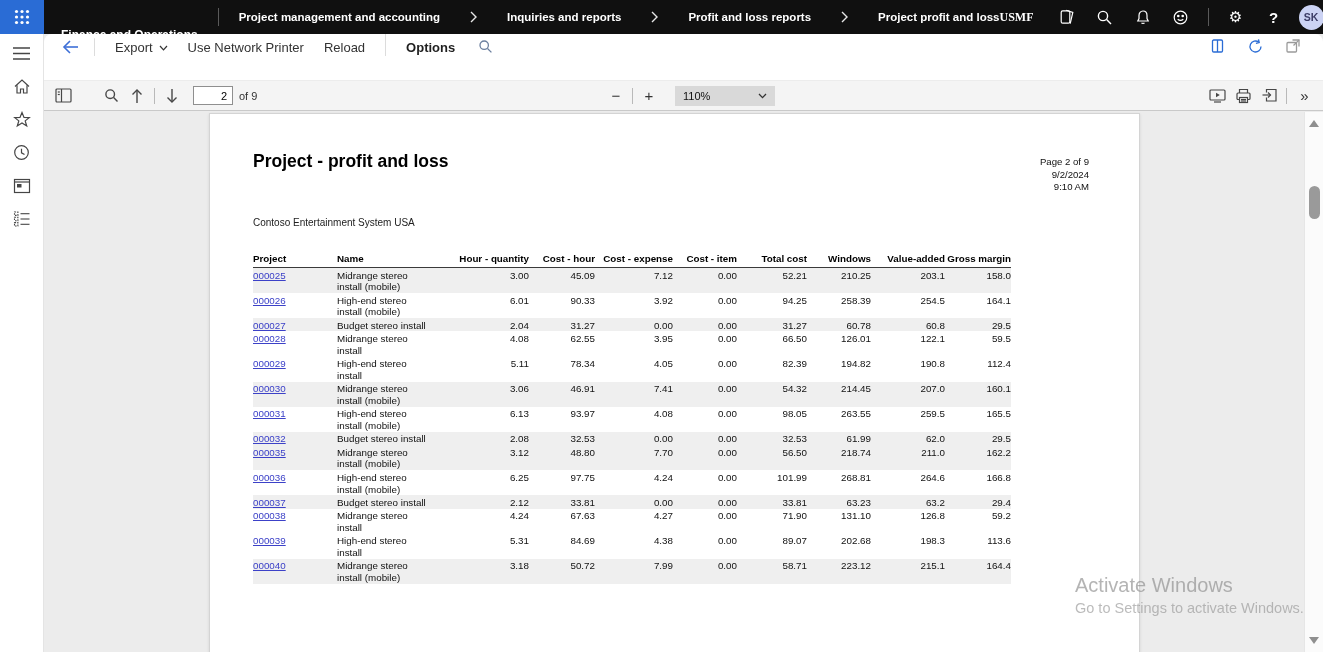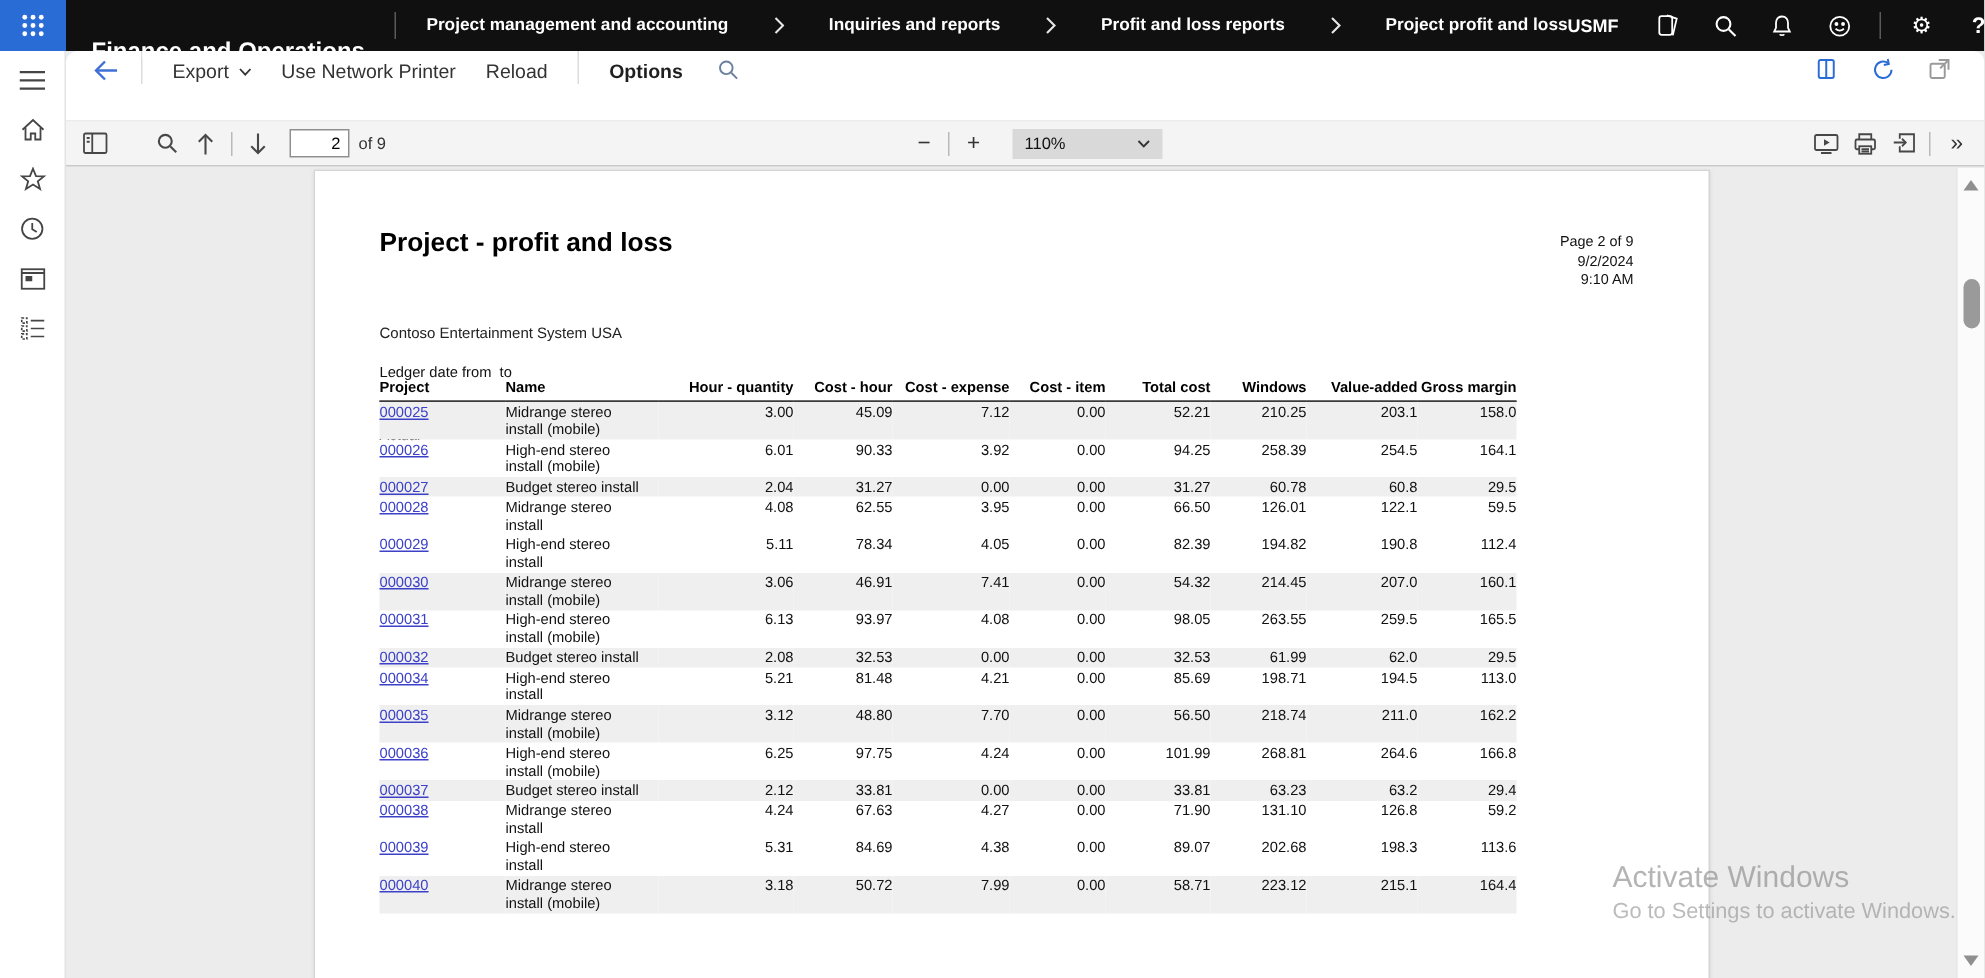--- a/index.html
+++ b/index.html
@@ -10,27 +10,27 @@
   }
   
   .topbar {
     position:absolute; left:0; top:0; width:1323px; height:34px;
     background:#101010; color:#fff; display:flex; align-items:center; z-index:30;
   }
   .appgrid {
     width:44px; height:34px; background:#2a6cd5; display:flex;
     align-items:center; justify-content:center; cursor:pointer; flex:0 0 auto;
   }
-  .app-title { font-size:16px; font-weight:bold; margin-left:17px; white-space:nowrap;margin-top:36px; }
+  .app-title { font-size:12px; font-weight:bold; margin-left:17px; white-space:nowrap;margin-top:36px; }
   .tb-divider { width:1px; height:18px; background:#5a5a5a; margin:0 20px; flex:0 0 auto; }
   .crumbs { display:flex; align-items:center; gap:30px; font-size:11.5px; font-weight:600; }
   .crumb { white-space:nowrap; cursor:pointer; }
   .crumb-chev { display:flex; align-items:center; opacity:.9; }
   .tb-right { margin-left:auto; display:flex; align-items:center; gap:0; padding-right:8px; }
-  .tb-company { font-size:12px; font-weight:600; margin-right:14px; cursor:pointer; }
+  .tb-company { font-size:12px; font-weight:600; margin-right:14px; cursor:pointer;font-family:Liberation Serif, serif; }
   .tb-icon-btn {
     width:38px; height:34px; display:flex; align-items:center; justify-content:center;
     cursor:pointer; color:#fff; font-size:15px;
   }
   .avatar {
     width:25px; height:25px; border-radius:50%; background:#ccd3f4; color:#3c3c66;
     font-size:10.5px; font-weight:bold; display:flex; align-items:center; justify-content:center;
     margin-left:6px; cursor:pointer;
   }
   
@@ -370,24 +370,20 @@
   </div>
 
   <div class="viewer">
     <div class="doc-page">
       <div class="rpt-title">Project - profit and loss</div>
       <div class="rpt-sub">Contoso Entertainment System USA</div>
       <div class="rpt-meta">
         <div>Page 2 of 9</div>
         <div>9/2/2024</div>
         <div>9:10 AM</div>
-      </div>
-      <div class="rpt-filters">
-        <div>Ledger date from  to</div>
-        <div>Actual</div>
       </div>
       <table class="rpt-table">
         <colgroup>
           <col style="width:84px">
             <col style="width:102px">
             <col style="width:90px">
             <col style="width:66px">
           <col style="width:78px">
             <col style="width:64px">
             <col style="width:70px">
@@ -499,32 +495,20 @@
               <td class="c-name">Budget stereo install</td>
               <td class="num">2.08</td>
               <td class="num">32.53</td>
               <td class="num">0.00</td>
               <td class="num">0.00</td>
               <td class="num">32.53</td>
               <td class="num">61.99</td>
               <td class="num">62.0</td>
               <td class="num">29.5</td>
             </tr>
-            <tr class="">
-              <td><a href="#">000034</a></td>
-              <td class="c-name">High-end stereo install</td>
-              <td class="num">5.21</td>
-              <td class="num">81.48</td>
-              <td class="num">4.21</td>
-              <td class="num">0.00</td>
-              <td class="num">85.69</td>
-              <td class="num">198.71</td>
-              <td class="num">194.5</td>
-              <td class="num">113.0</td>
-            </tr>
             <tr class="shaded">
               <td><a href="#">000035</a></td>
               <td class="c-name">Midrange stereo install (mobile)</td>
               <td class="num">3.12</td>
               <td class="num">48.80</td>
               <td class="num">7.70</td>
               <td class="num">0.00</td>
               <td class="num">56.50</td>
               <td class="num">218.74</td>
               <td class="num">211.0</td>

